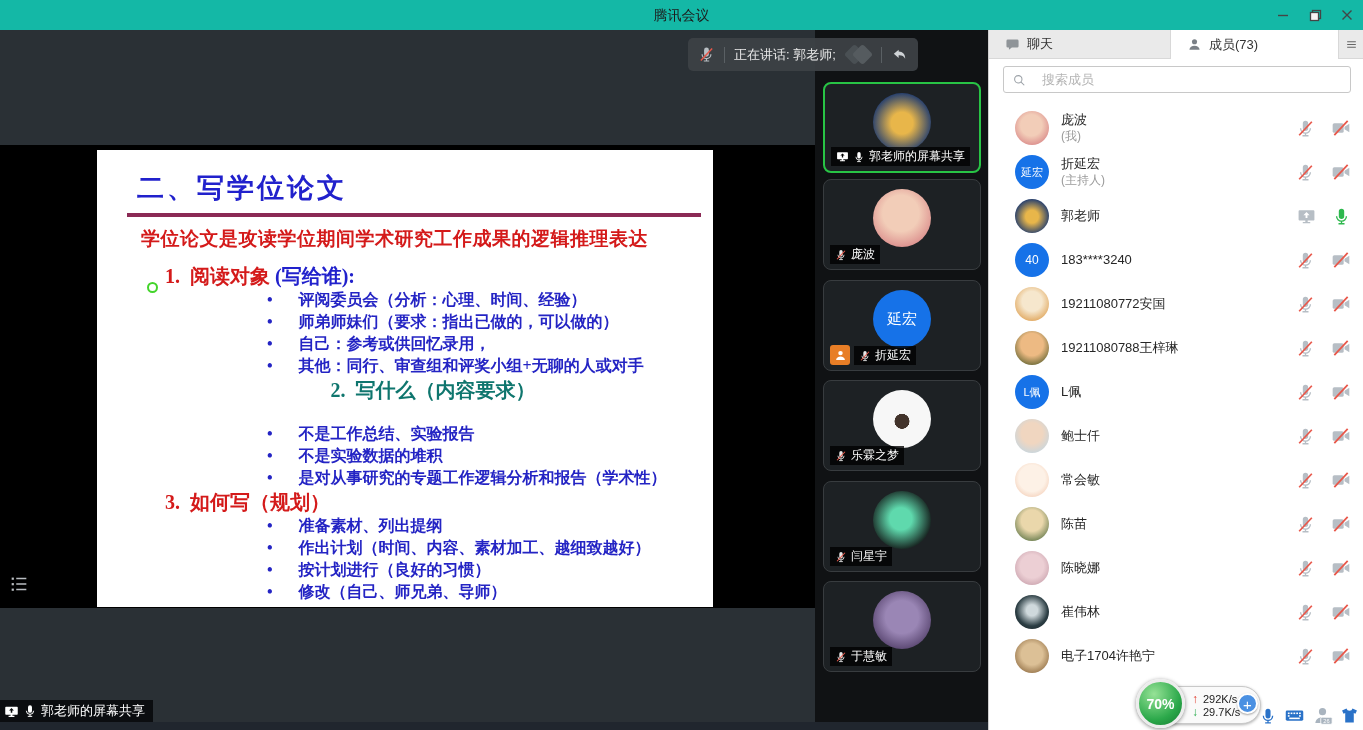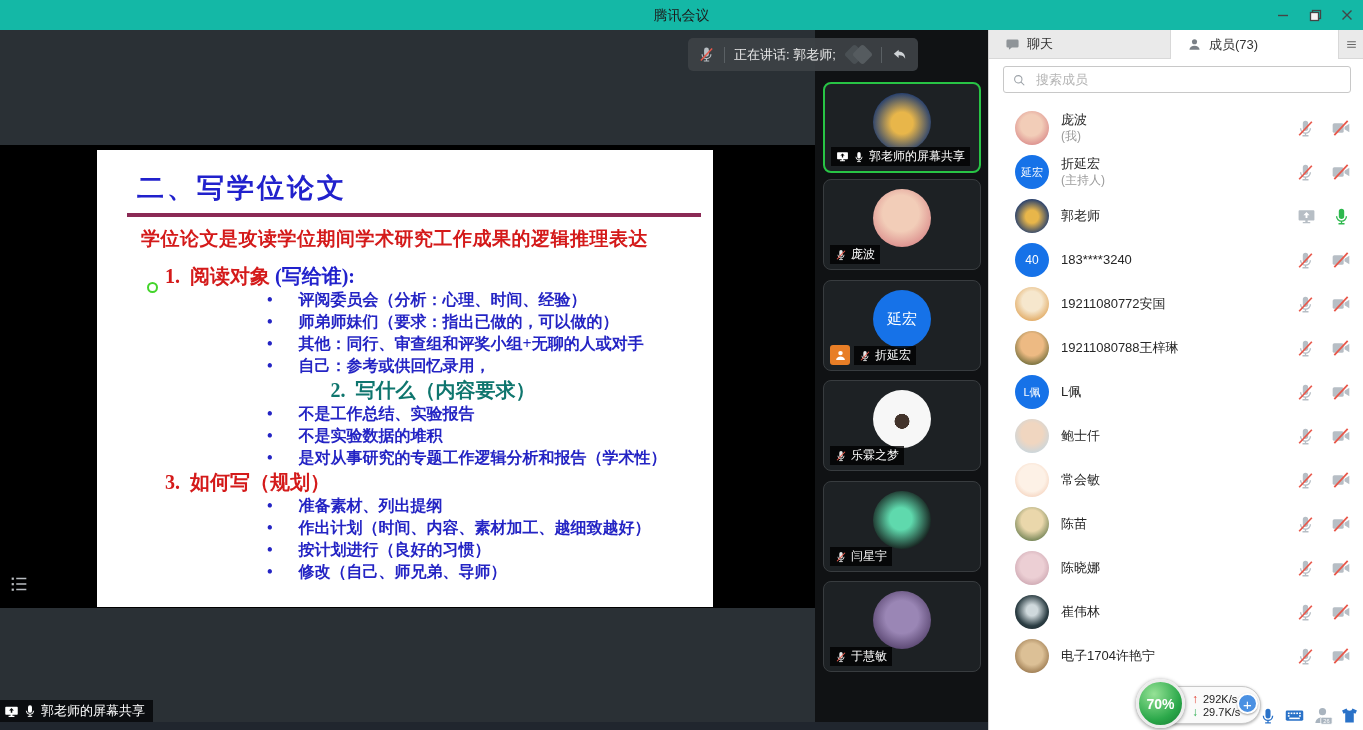--- a/index.html
+++ b/index.html
@@ -61,21 +61,21 @@
   .right-panel{position:absolute;left:988px;top:30px;width:375px;height:700px;background:#fff;
                border-left:1px solid #cfcfcf;box-sizing:border-box;}
   .tabs{display:flex;height:29px;}
   .tab{display:flex;align-items:center;gap:7px;padding-left:16px;font-size:13px;color:#333;box-sizing:border-box;}
   .tab.chat{width:182px;background:#eaeaea;border-right:1px solid #d8d8d8;border-bottom:1px solid #d8d8d8;}
   .tab.members{flex:1;background:#fff;}
   .tab-menu{width:24px;background:#eaeaea;border-left:1px solid #d8d8d8;border-bottom:1px solid #d8d8d8;
             display:flex;align-items:center;justify-content:center;color:#666;}
   .search-wrap{padding:7px 12px 0 14px;}
   .search-box{height:27px;border:1px solid #c8c8c8;border-radius:3px;display:flex;align-items:center;
-              padding:0 8px;gap:8px;color:#9aa0a6;box-sizing:border-box;}
+              padding:0 8px;gap:14px;color:#9aa0a6;box-sizing:border-box;}
   .search-box input{border:0;outline:0;flex:1;font-size:13px;color:#333;background:transparent;
                     font-family:inherit;}
   .search-box input::placeholder{color:#b3b3b3;}
   .member-list{position:absolute;left:0;top:68px;right:0;bottom:0;overflow:hidden;padding-top:8px;}
   .m-row{height:44px;display:flex;align-items:center;padding:0 12px 0 26px;}
   .m-avatar{width:34px;height:34px;border-radius:50%;margin-right:12px;flex:none;display:flex;align-items:center;
             justify-content:center;color:#fff;font-size:11px;overflow:hidden;}
   .m-info{flex:1;line-height:1.25;min-width:0;}
   .m-name{font-size:13px;color:#262626;white-space:nowrap;}
   .m-sub{font-size:12px;color:#9a9a9a;}
@@ -199,30 +199,30 @@
         <div class="sec-head" style="color:#d41a1a;">
           <span class="num">1.</span><span>阅读对象 </span><span style="color:#2121cc;">(写给谁):</span>
         </div>
         <div class="bullet" style="color:#2424c4;">
             <span>评阅委员会（分析：心理、时间、经验）</span>
           </div>
         <div class="bullet" style="color:#2424c4;">
             <span>师弟师妹们（要求：指出已做的，可以做的）</span>
           </div>
         <div class="bullet" style="color:#2424c4;">
+            <span>自己：参考或供回忆录用，</span>
+          </div>
+        <div class="bullet" style="color:#2424c4;">
             <span>其他：同行、审查组和评奖小组+无聊的人或对手</span>
-          </div>
-        <div class="bullet" style="color:#2424c4;">
-            <span>自己：参考或供回忆录用，</span>
           </div>
 
         <div class="sec-head" style="color:#0f766e;text-align:center;">
           <span class="num">2.</span><span>写什么（内容要求）</span>
         </div>
-        <div class="bullet" style="color:#2424c4;">
+        <div class="bullet" style="color:#2424c4;margin-top:20px;">
             <span>不是工作总结、实验报告</span>
           </div>
         <div class="bullet" style="color:#2424c4;">
             <span>不是实验数据的堆积</span>
           </div>
         <div class="bullet" style="color:#2424c4;">
             <span>是对从事研究的专题工作逻辑分析和报告（学术性）</span>
           </div>
 
         <div class="sec-head" style="color:#d41a1a;">

